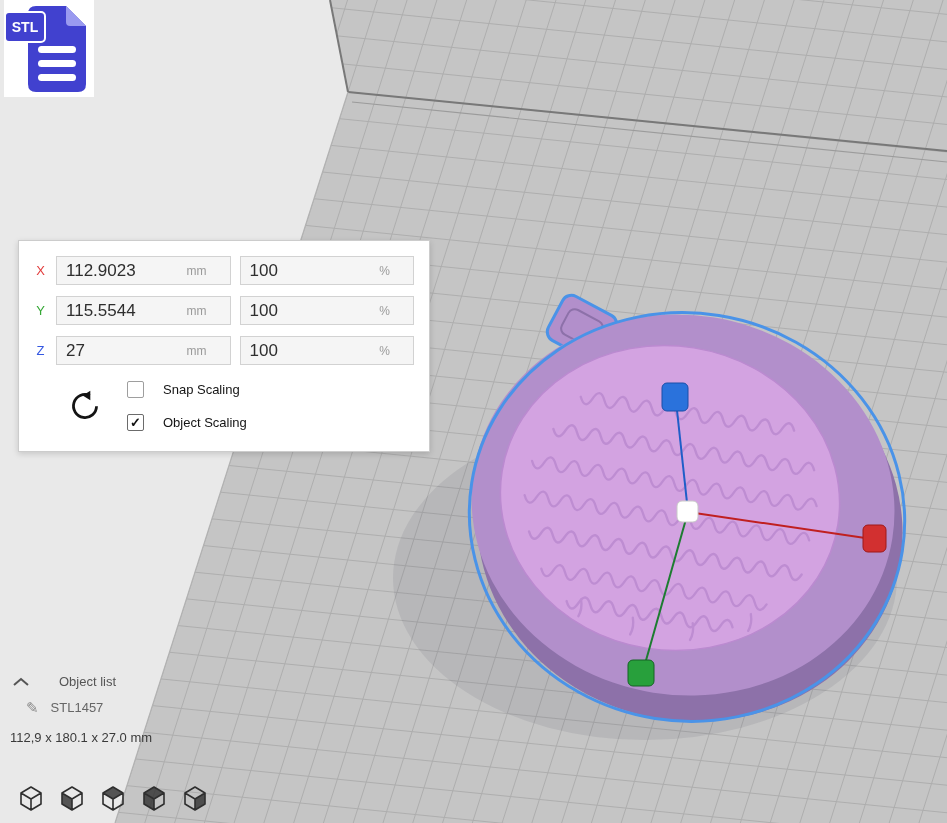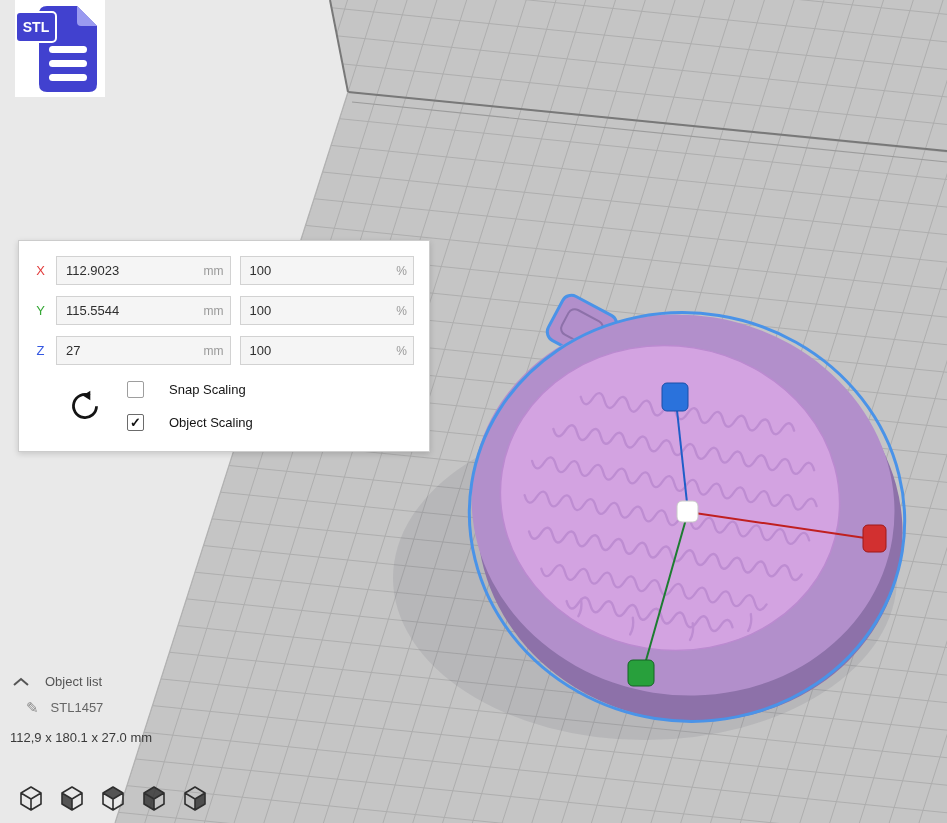--- a/index.html
+++ b/index.html
@@ -1,46 +1,46 @@
 <!DOCTYPE html>
 <html><head>
 <meta charset="utf-8">
 <style>
   html,body{margin:0;padding:0;width:947px;height:823px;overflow:hidden;
     font-family:"Liberation Sans",sans-serif;background:#e9e9e9;}
   .app{position:relative;width:947px;height:823px;}
   #scene{position:absolute;left:0;top:0;}
 
   
-  .stl-tile{position:absolute;left:15px;top:0;width:102px;height:97px;}
+  .stl-tile{position:absolute;left:4px;top:0;width:102px;height:97px;}
 
   
   .scale-panel{position:absolute;left:18px;top:240px;width:412px;box-sizing:border-box;
     background:#ffffff;border:1px solid #cccccc;box-shadow:0 2px 6px rgba(0,0,0,.15);
     padding:15px 15px 20px 15px;}
   .axis-row{display:flex;align-items:center;gap:9px;margin-bottom:11px;}
   .axis-label{width:13px;font-size:13px;text-align:center;}
   .field{position:relative;flex:1;height:29px;}
   .field input{width:100%;height:100%;box-sizing:border-box;border:1px solid #d2d2d2;
-    background:#f5f5f5;padding:0 32px 0 9px;font-size:13px;color:#2e2e2e;
+    background:#f5f5f5;padding:0 32px 0 9px;font-size:17px;color:#2e2e2e;
     font-family:"Liberation Sans",sans-serif;outline:none;}
-  .unit{position:absolute;right:7px;top:50%;transform:translateY(-50%);
+  .unit{position:absolute;right:24px;top:50%;transform:translateY(-50%);
     color:#9a9a9a;font-size:12px;pointer-events:none;}
   .options-row{display:flex;align-items:center;margin-top:16px;}
   .reset-btn{margin-left:35px;background:none;border:none;padding:0;cursor:pointer;line-height:0;}
   .checks{margin-left:26px;display:flex;flex-direction:column;gap:16px;}
-  .check-row{display:flex;align-items:center;gap:25px;font-size:13px;color:#141414;cursor:pointer;}
+  .check-row{display:flex;align-items:center;gap:19px;font-size:13px;color:#141414;cursor:pointer;}
   .box{width:17px;height:17px;border:1px solid #9e9e9e;border-radius:2px;background:#fff;
     display:inline-flex;align-items:center;justify-content:center;box-sizing:border-box;}
   .box.checked{border-color:#6b6b6b;}
   .box.checked::after{content:"\2713";font-size:13px;font-weight:bold;color:#111;}
 
   
   .object-list{position:absolute;left:12px;top:674px;font-size:13px;color:#555;}
-  .ol-header{display:flex;align-items:center;gap:15px;cursor:pointer;}
+  .ol-header{display:flex;align-items:center;gap:29px;cursor:pointer;}
   .ol-item{margin:11px 0 0 14px;display:flex;align-items:center;gap:12px;color:#666;cursor:pointer;}
   .pencil{font-size:15px;color:#8a8a8a;line-height:1;}
   .dims-label{margin-top:15px;margin-left:-2px;color:#3a3a3a;}
 
   
   .view-toolbar{position:absolute;left:16px;top:782px;display:flex;gap:9px;}
   .view-toolbar button{width:32px;height:32px;padding:2px;background:transparent;border:none;cursor:pointer;}
   .view-toolbar svg{display:block;}
   .cube{stroke:#2e2e2e;stroke-width:1.6;fill:none;stroke-linejoin:round;}
   .cube-face{fill:#2e2e2e;opacity:.8;stroke:none;}

